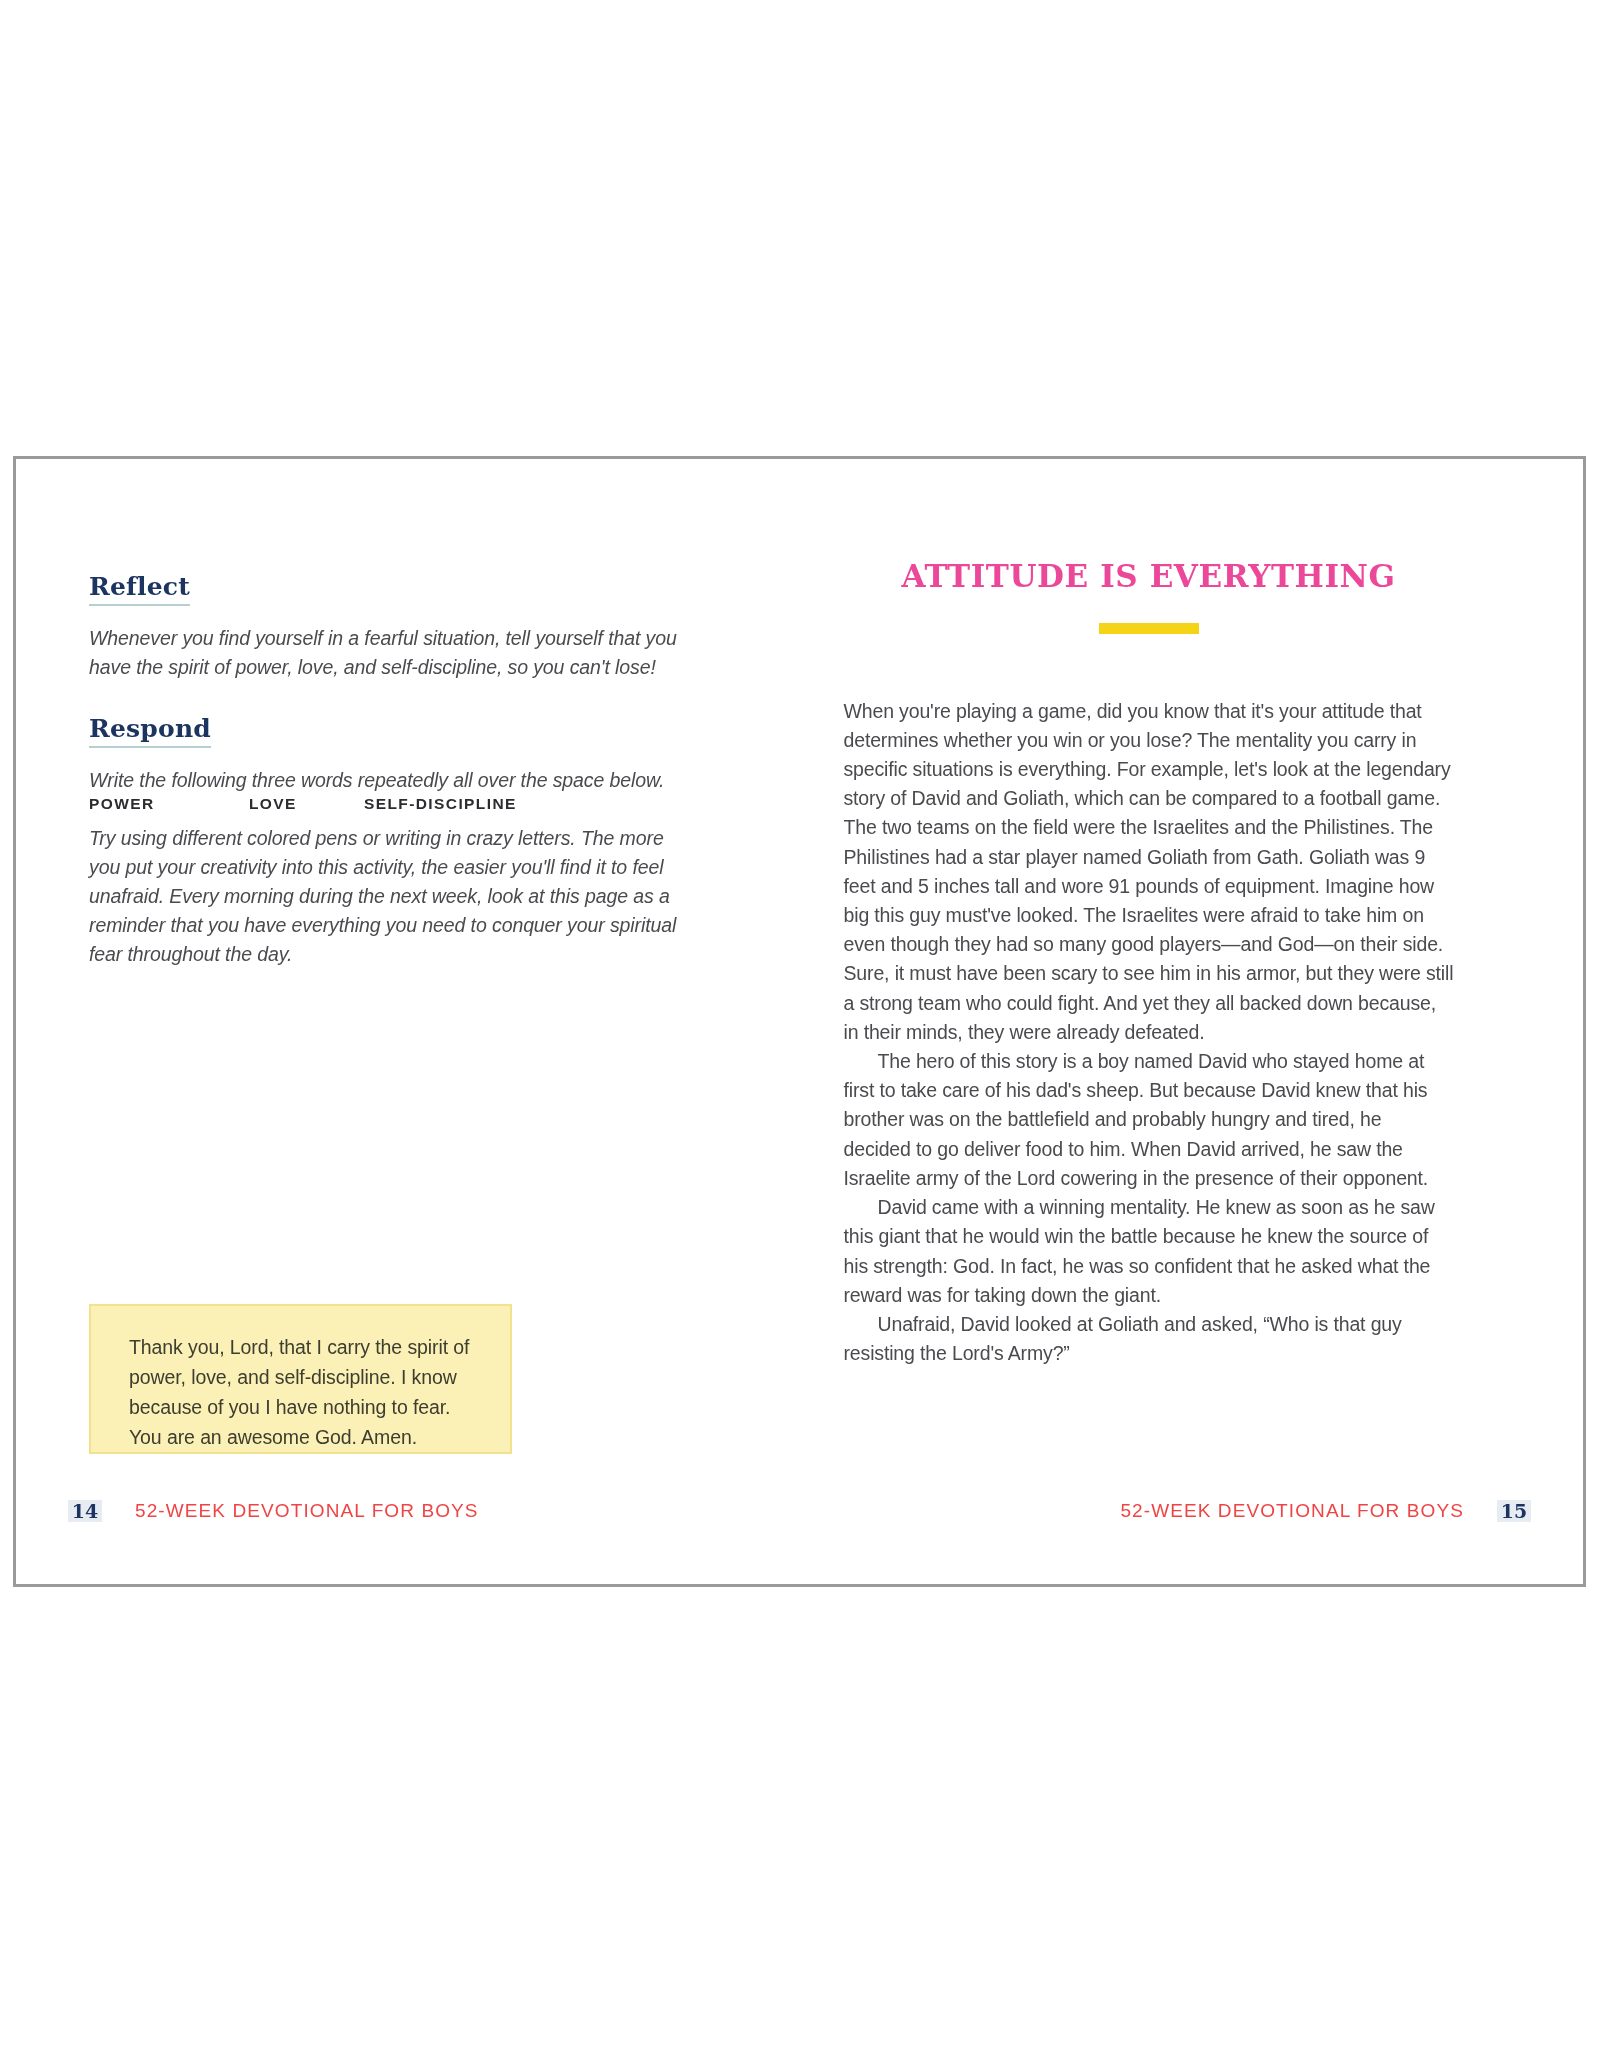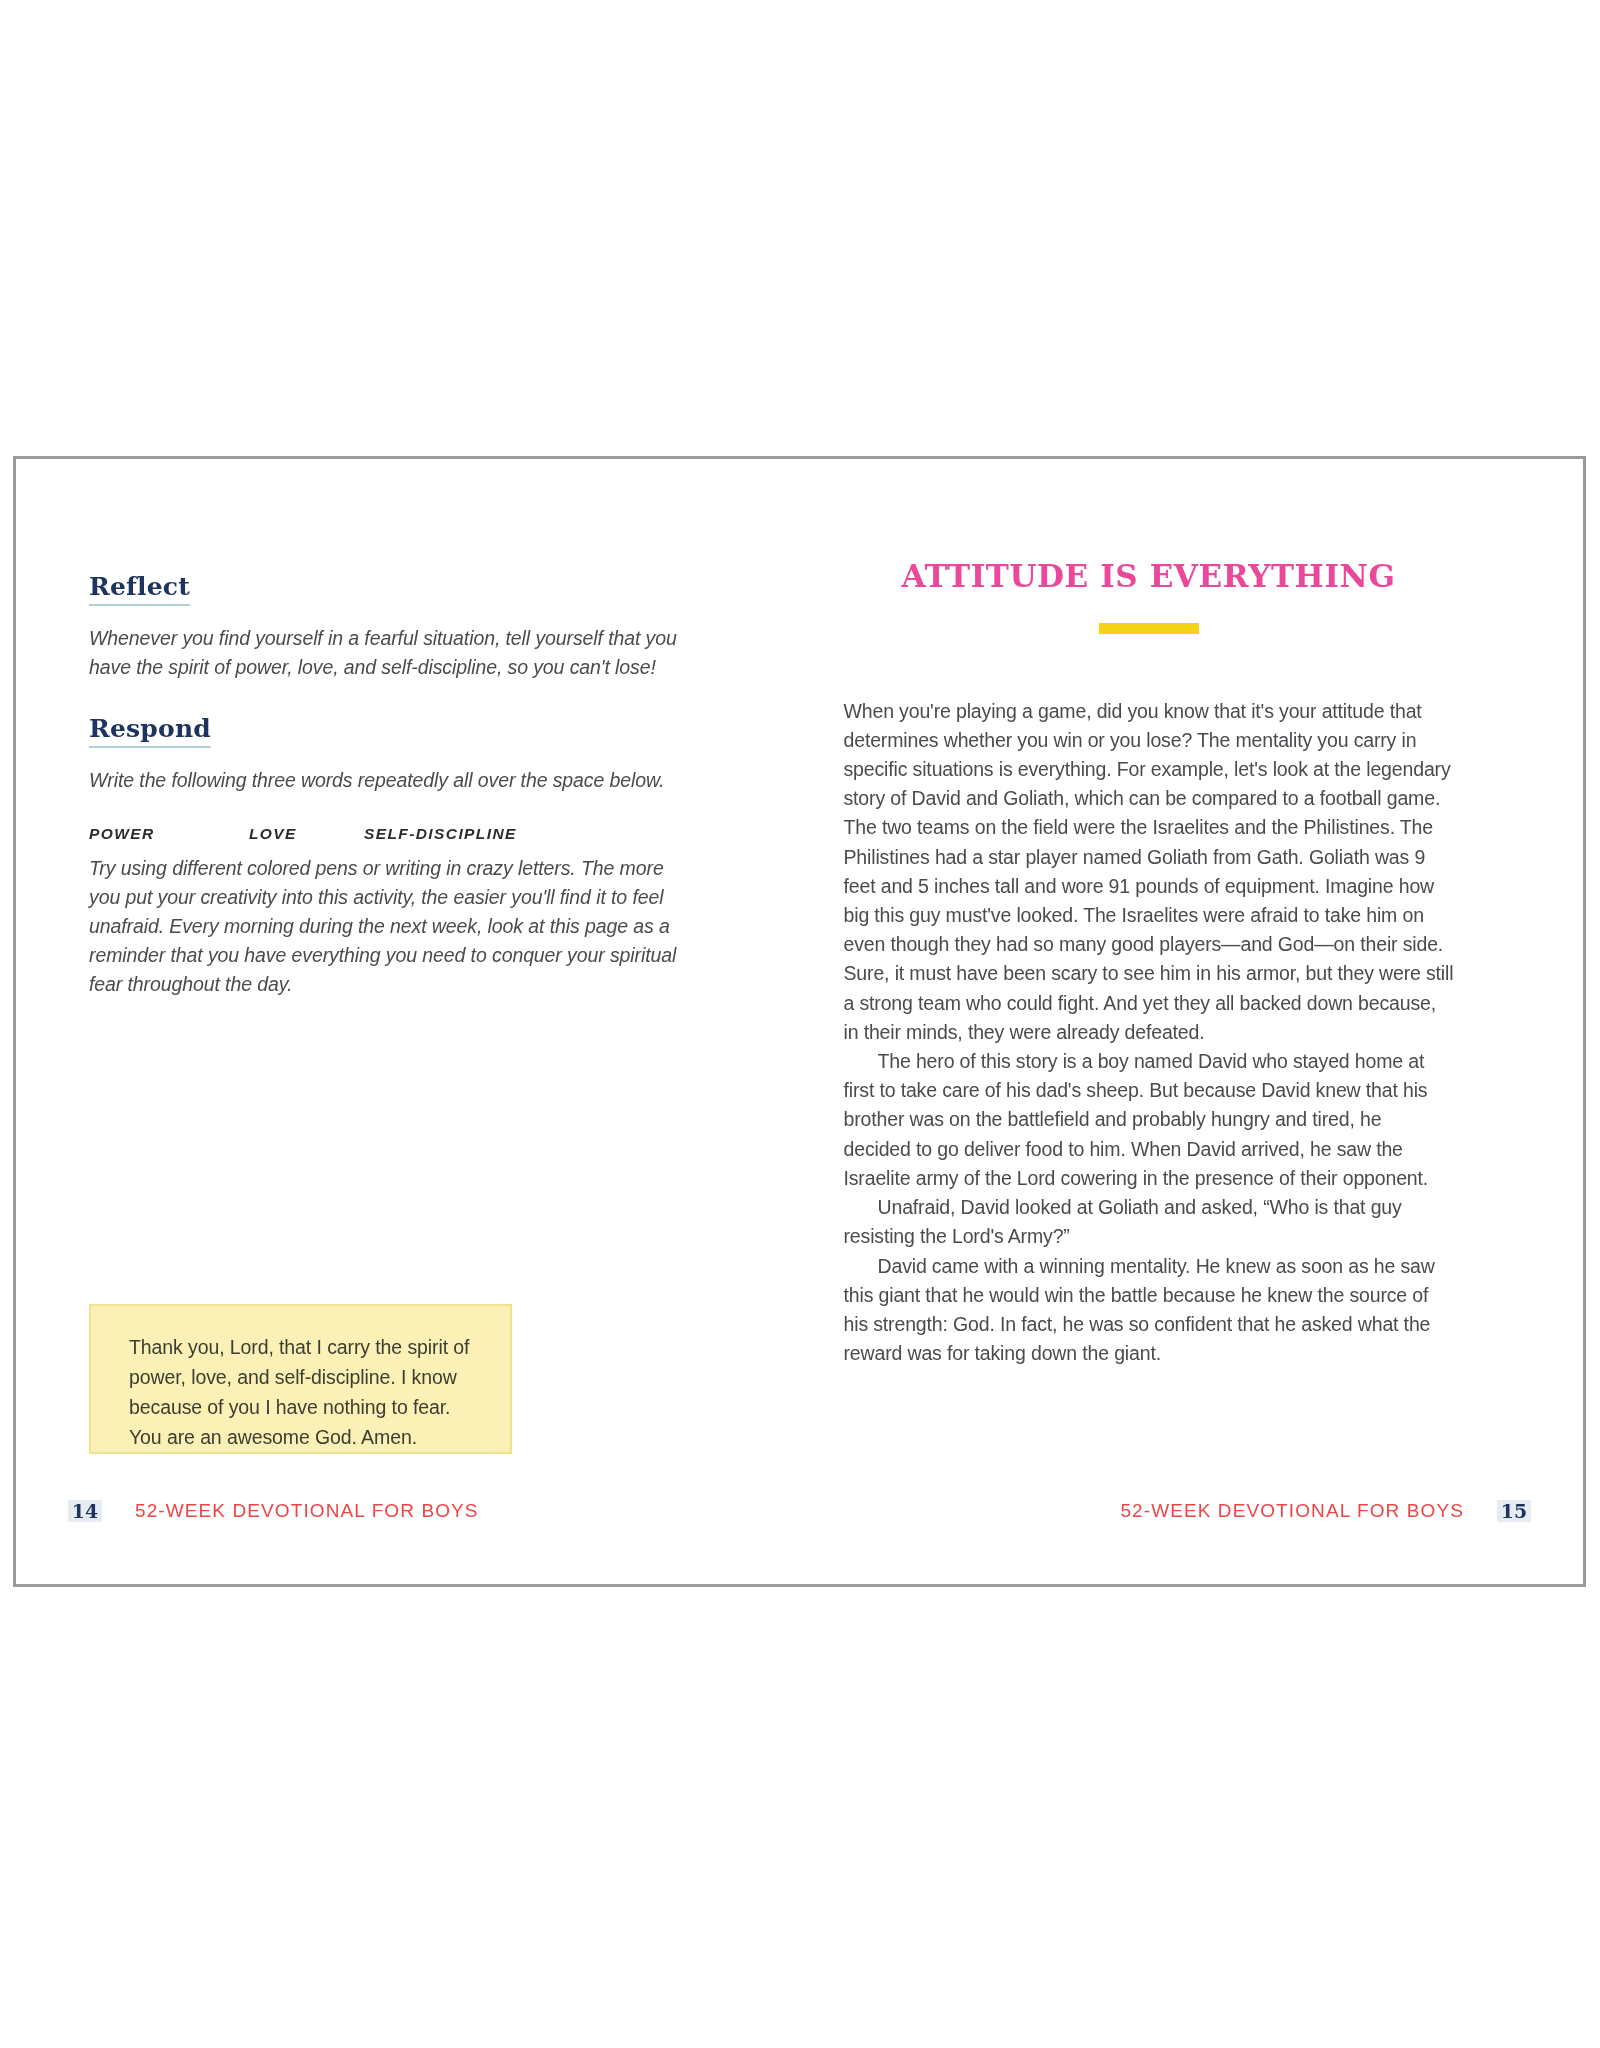--- a/index.html
+++ b/index.html
@@ -73,24 +73,22 @@
     font-style: italic;
     font-size: 19.5px;
     line-height: 29px;
     color: #4a4a4f;
     letter-spacing: -0.1px;
   }
 
   .spacer-lg { height: 34px; }
 
   .keyword-row {
-    margin-top: 30px;
     display: block;
     font-size: 0;
-    font-style: italic;
   }
   .keyword {
     display: inline-block;
     font-family: "Liberation Sans", sans-serif;
     font-weight: 700;
     font-size: 15.5px;
     letter-spacing: 1.4px;
     color: #2c2c30;
   }
   .kw-1 { width: 160px; }
@@ -238,22 +236,22 @@
 
       <div class="page-body right-content">
 
         <h1 class="chapter-title">ATTITUDE IS EVERYTHING</h1>
 
         <div class="title-rule"></div>
 
         <div class="article">
           <p>When you're playing a game, did you know that it's your attitude that determines whether you win or you lose? The mentality you carry in specific situations is everything. For example, let's look at the legendary story of David and Goliath, which can be compared to a football game. The two teams on the field were the Israelites and the Philistines. The Philistines had a star player named Goliath from Gath. Goliath was 9 feet and 5 inches tall and wore 91 pounds of equipment. Imagine how big this guy must've looked. The Israelites were afraid to take him on even though they had so many good players—and God—on their side. Sure, it must have been scary to see him in his armor, but they were still a strong team who could fight. And yet they all backed down because, in their minds, they were already defeated.</p>
           <p class="indent">The hero of this story is a boy named David who stayed home at first to take care of his dad's sheep. But because David knew that his brother was on the battlefield and probably hungry and tired, he decided to go deliver food to him. When David arrived, he saw the Israelite army of the Lord cowering in the presence of their opponent.</p>
+          <p class="indent">David came with a winning mentality. He knew as soon as he saw this giant that he would win the battle because he knew the source of his strength: God. In fact, he was so confident that he asked what the reward was for taking down the giant.</p>
           <p class="indent">Unafraid, David looked at Goliath and asked, “Who is that guy resisting the Lord's Army?”</p>
-          <p class="indent">David came with a winning mentality. He knew as soon as he saw this giant that he would win the battle because he knew the source of his strength: God. In fact, he was so confident that he asked what the reward was for taking down the giant.</p>
         </div>
 
       </div>
 
       <div class="footer footer-right">
         <div class="footer-title">52-WEEK DEVOTIONAL FOR BOYS</div>
         <div class="page-num">15</div>
       </div>
     </div>
 

